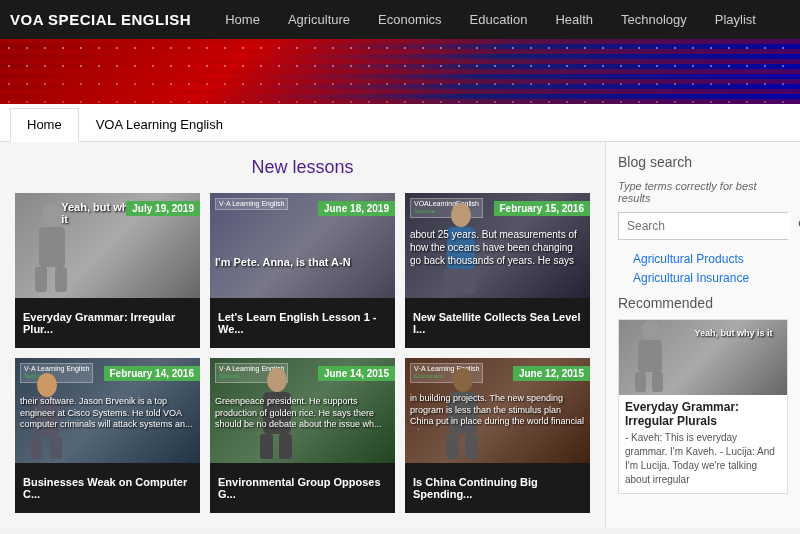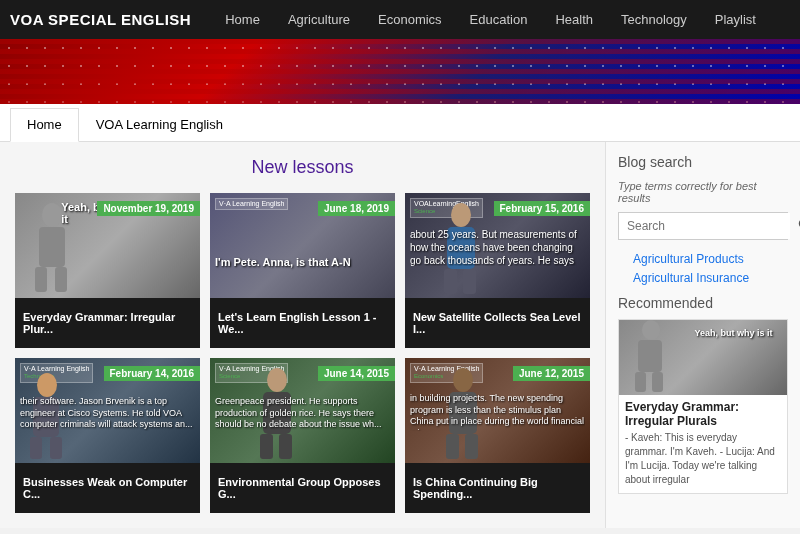--- a/index.html
+++ b/index.html
@@ -98,21 +98,21 @@
       <div class="video-card">
         <div class="thumb-overlay thumb-1">
 
           <svg width="55" height="95" style="position:absolute;bottom:0;left:10px" viewBox="0 0 55 95">
             <ellipse cx="27" cy="12" rx="10" ry="12" fill="#999"></ellipse>
             <rect x="14" y="24" width="26" height="40" rx="4" fill="#888"></rect>
             <rect x="10" y="64" width="12" height="25" rx="3" fill="#888"></rect>
             <rect x="30" y="64" width="12" height="25" rx="3" fill="#888"></rect>
           </svg>
           <div style="position:absolute;top:8px;left:50%;transform:translateX(-50%);color:white;font-size:11px;font-weight:bold;text-shadow:1px 1px 2px black;">Yeah, but why is it</div>
-          <div class="video-date-badge">November 19, 2019</div>
+          <div class="video-date-badge">July 19, 2019</div>
         </div>
         <div class="video-caption">Everyday Grammar: Irregular Plur...</div>
       </div>
 
       <div class="video-card">
         <div class="thumb-overlay thumb-2">
           <div class="va-watermark">V·A Learning English</div>
           <div style="position:absolute;bottom:30px;left:5px;right:5px;color:white;font-size:11px;font-weight:bold;text-shadow:1px 1px 2px black;">I'm Pete. Anna, is that A-N</div>
           <div class="video-date-badge">June 18, 2019</div>
         </div>

